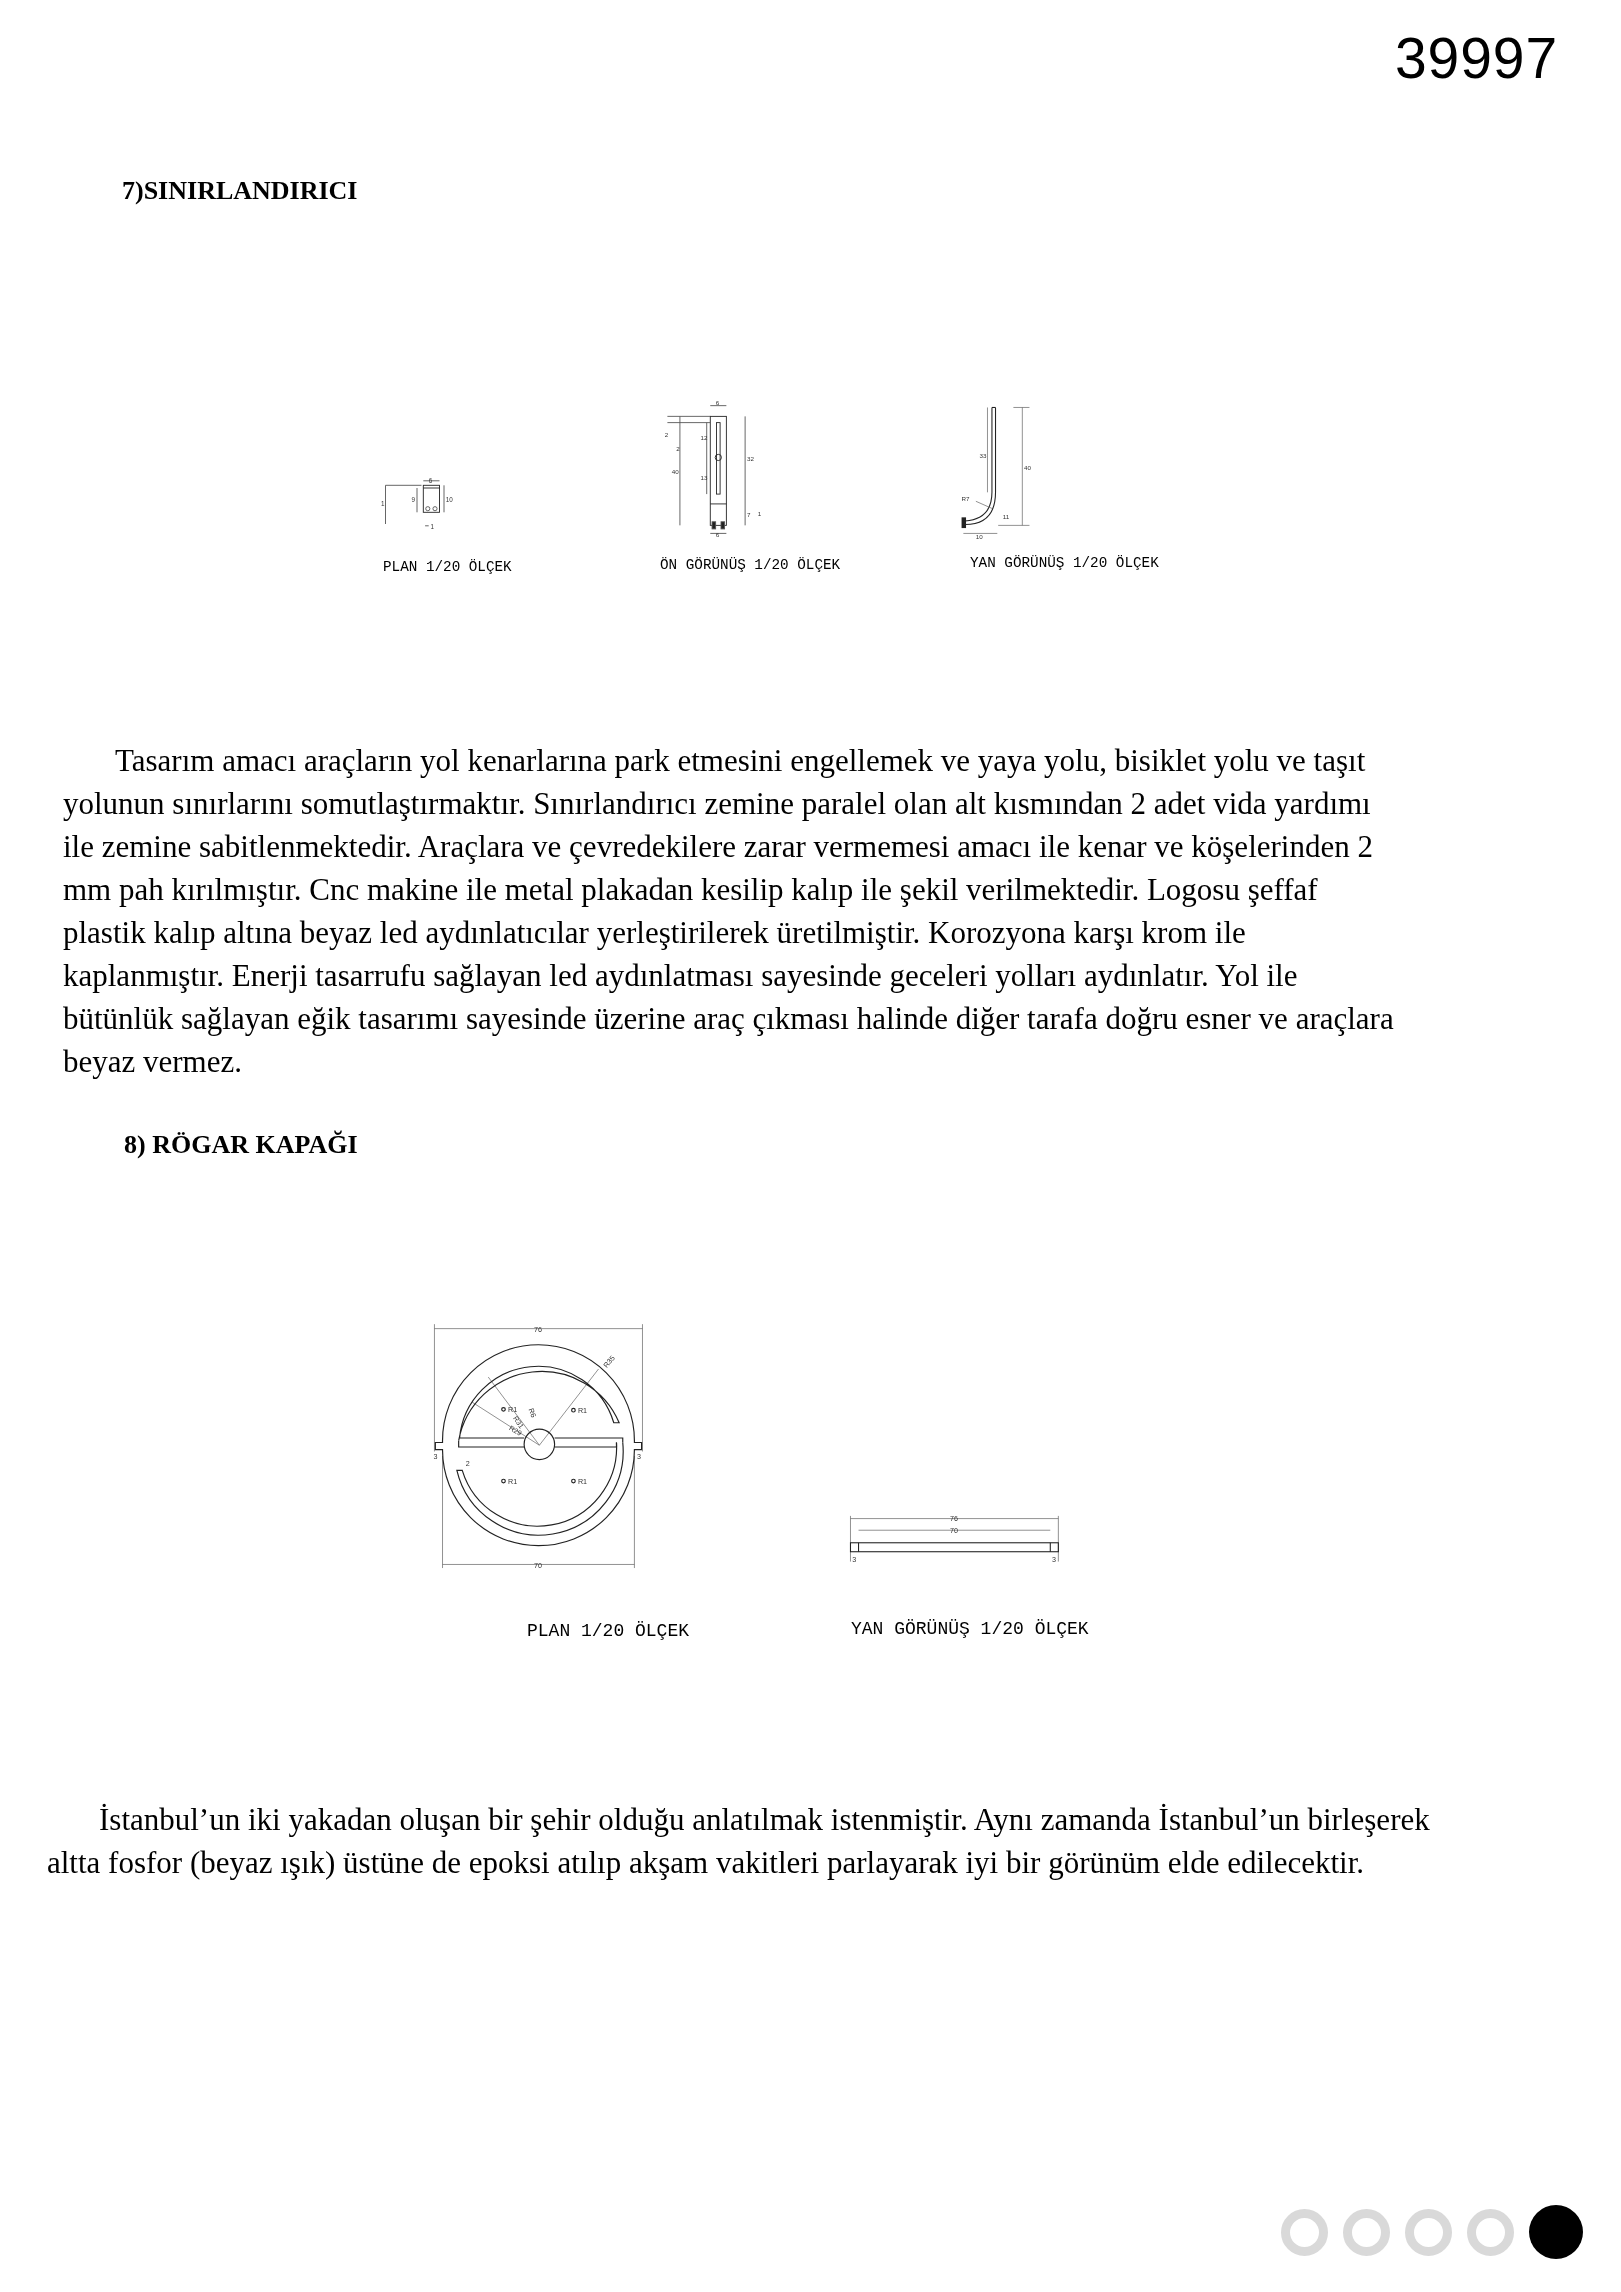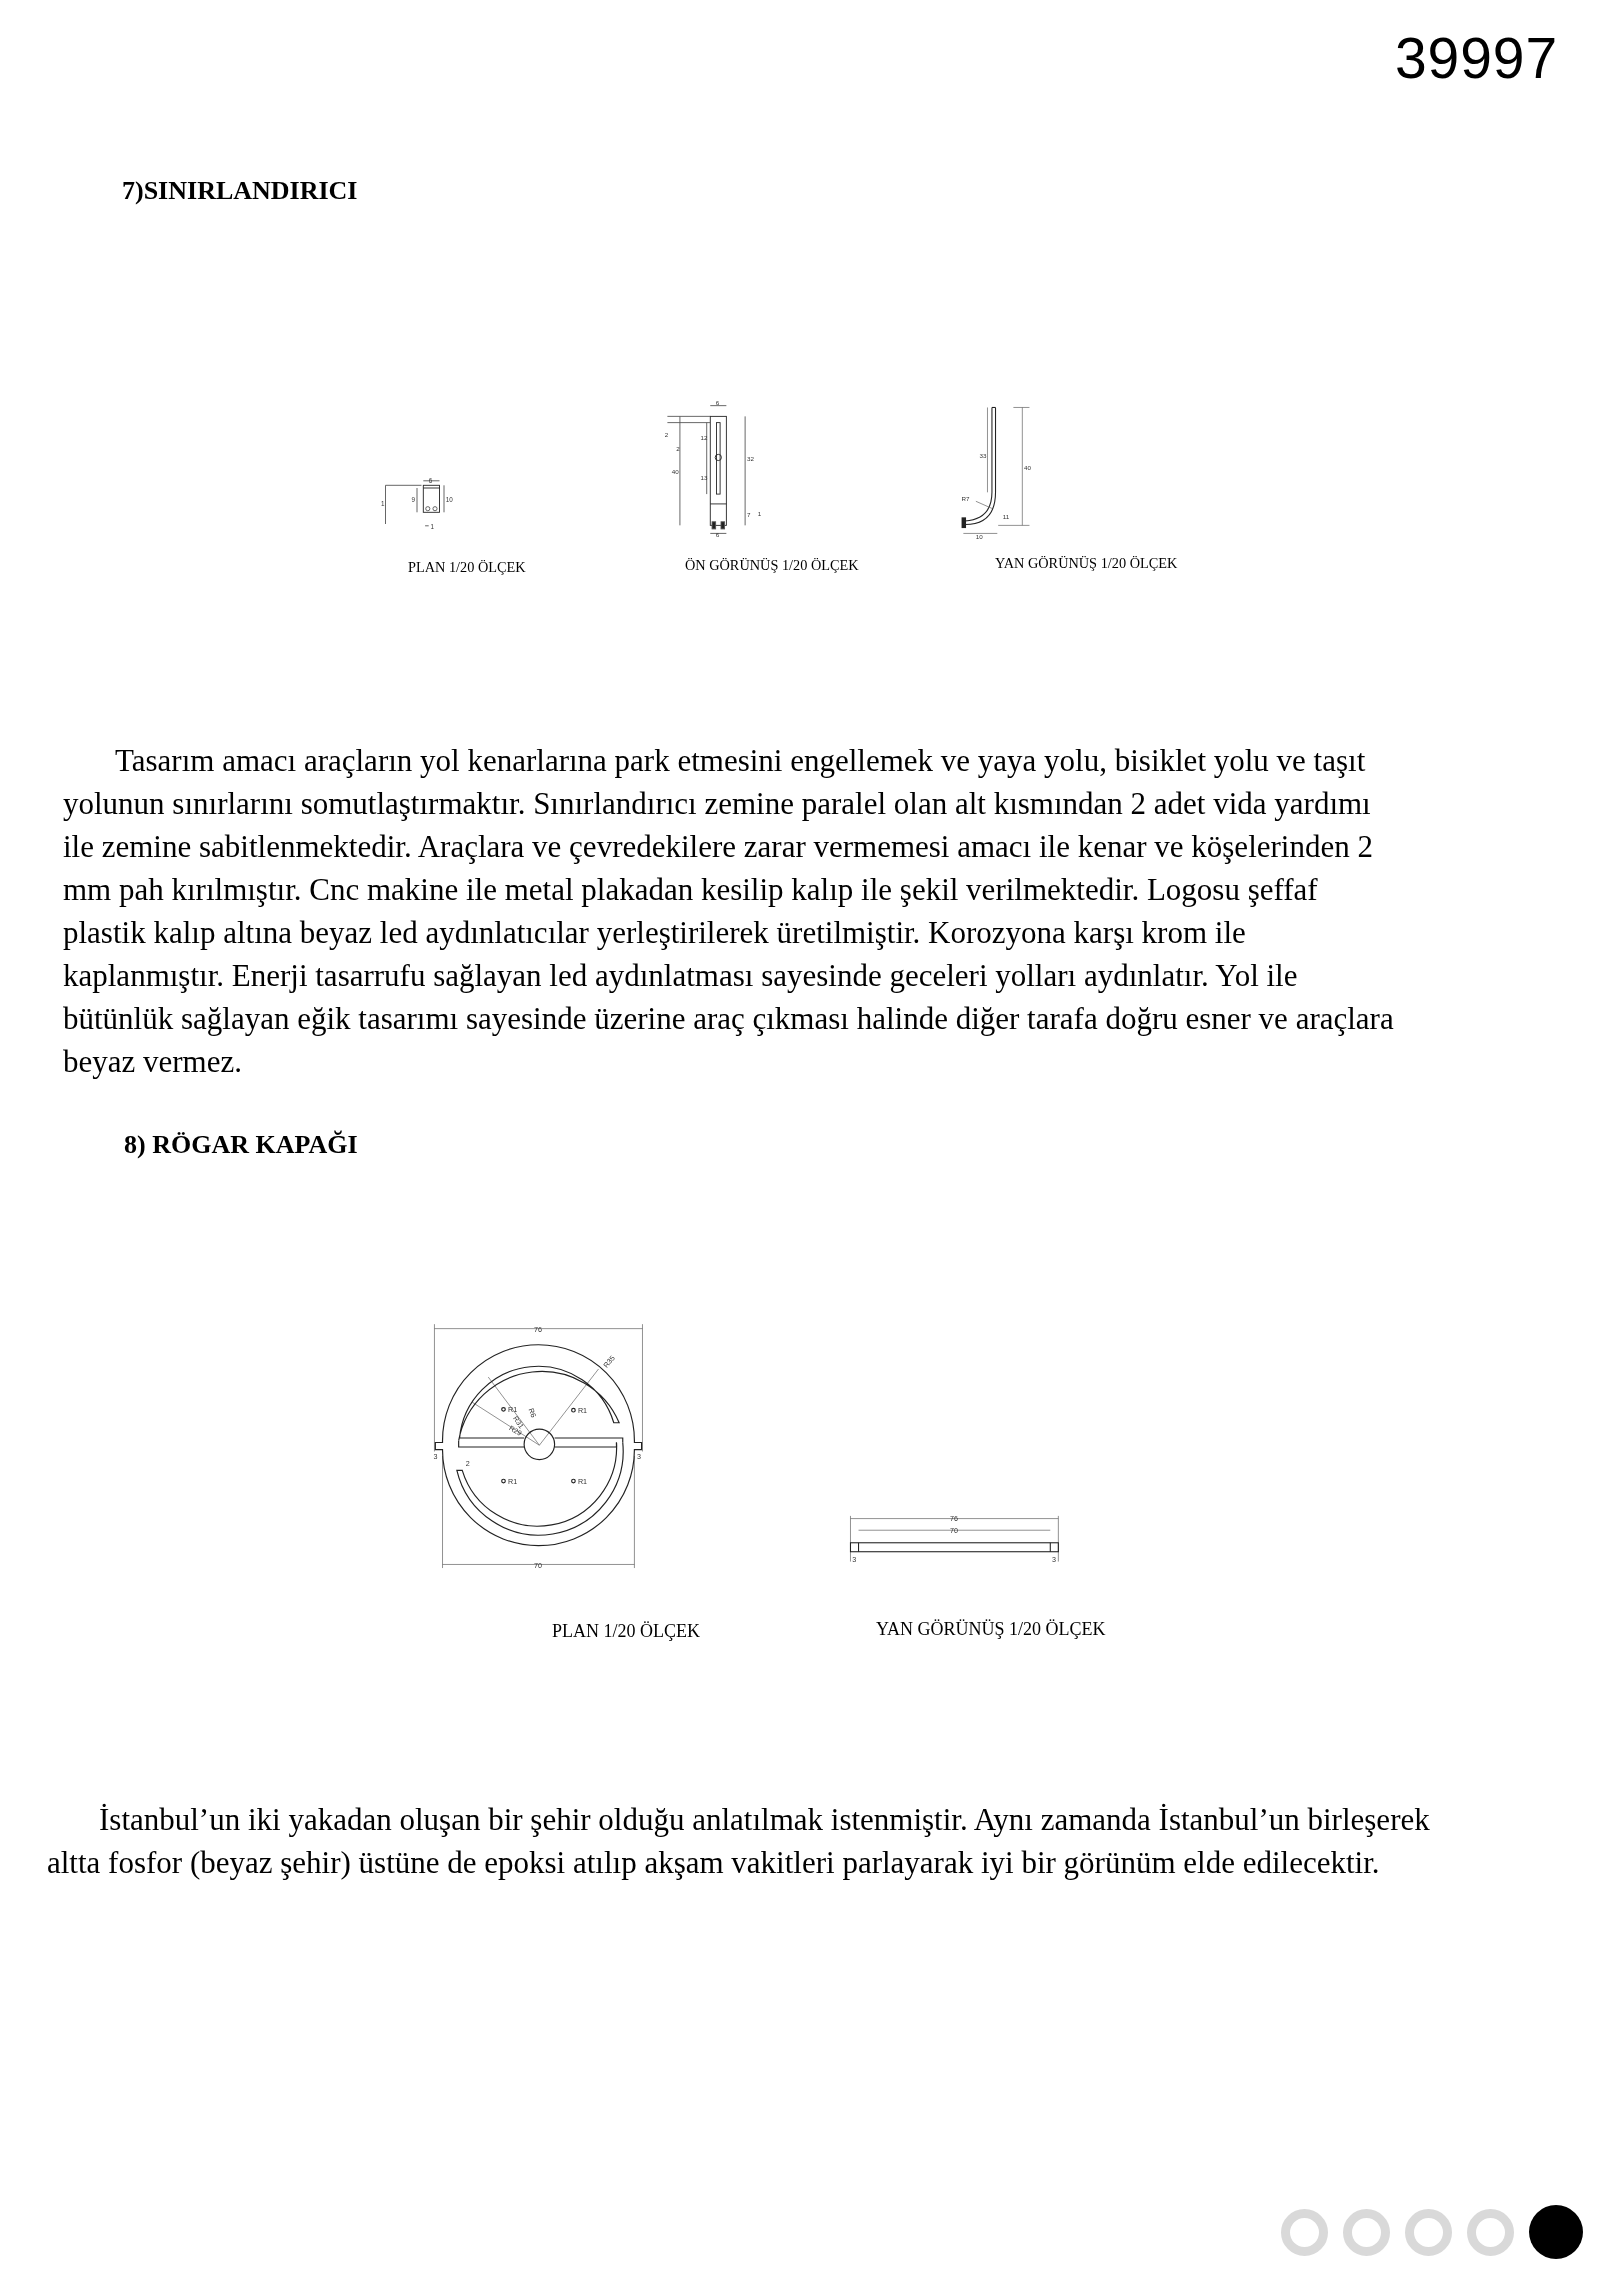--- a/index.html
+++ b/index.html
@@ -1,21 +1,21 @@
 <!DOCTYPE html>
 <html style="font-size:14.3px"><head>
 <meta charset="utf-8">
 <style>
   html, body { margin: 0; padding: 0; background: #ffffff; }
   body { width: 1621px; height: 2293px; position: relative; overflow: hidden; color: #000; }
   .page-number { position: absolute; right: 63px; top: 25px; font-family: "Liberation Sans", sans-serif; font-size: 57px; letter-spacing: 0.9px; }
   .heading { position: absolute; font-family: "Liberation Serif", serif; font-weight: bold; font-size: 26px; }
   .h7 { left: 122px; top: 176px; }
   .h8 { left: 124px; top: 1130px; }
-  .caption { position: absolute; font-family: Liberation Serif, serif; font-size: 14.3px; white-space: nowrap; margin-left: 25px; }
+  .caption { position: absolute; font-family: Liberation Mono, monospace; font-size: 14.3px; white-space: nowrap; }
   .caption-lg { font-size: 18px; }
   .para { position: absolute; font-family: "Liberation Serif", serif; font-size: 31px; line-height: 43px; margin-top: 44px; }
   .p1 { left: 63px; top: 695px; width: 1522px; }
   .p2 { left: 47px; top: 1754px; width: 1540px; }
   .para .line { display: block; white-space: nowrap; }
   .indent { padding-left: 52px; }
   svg.draw { position: absolute; overflow: visible; }
   svg.draw text { font-family: "Liberation Sans", sans-serif; fill: #333; }
   .pager { position: absolute; right: 38px; top: 2205px; display: flex; gap: 15px; align-items: center; }
   .dot { width: 47px; height: 47px; border-radius: 50%; box-sizing: border-box; border: 9px solid #d9d9d9; background: #fff; }
@@ -169,21 +169,21 @@
   </g>
   <text x="116" y="18" font-size="8">76</text>
   <text x="116" y="31" font-size="8">70</text>
   <text x="7" y="64" font-size="8">3</text>
   <text x="230" y="64" font-size="8">3</text>
 </svg>
 <div class="caption caption-lg" style="left:851px;top:1619px">YAN GÖRÜNÜŞ 1/20 ÖLÇEK</div>
 
 <div class="para p2">
   <span class="line indent">İstanbul’un iki yakadan oluşan bir şehir olduğu anlatılmak istenmiştir. Aynı zamanda İstanbul’un birleşerek</span>
-  <span class="line">altta fosfor (beyaz şehir) üstüne de epoksi atılıp akşam vakitleri parlayarak iyi bir görünüm elde edilecektir.</span>
+  <span class="line">altta fosfor (beyaz ışık) üstüne de epoksi atılıp akşam vakitleri parlayarak iyi bir görünüm elde edilecektir.</span>
 </div>
 
 <div class="pager">
   <div class="dot"></div>
   <div class="dot"></div>
   <div class="dot"></div>
   <div class="dot"></div>
   <div class="dot active"></div>
 </div>
 

